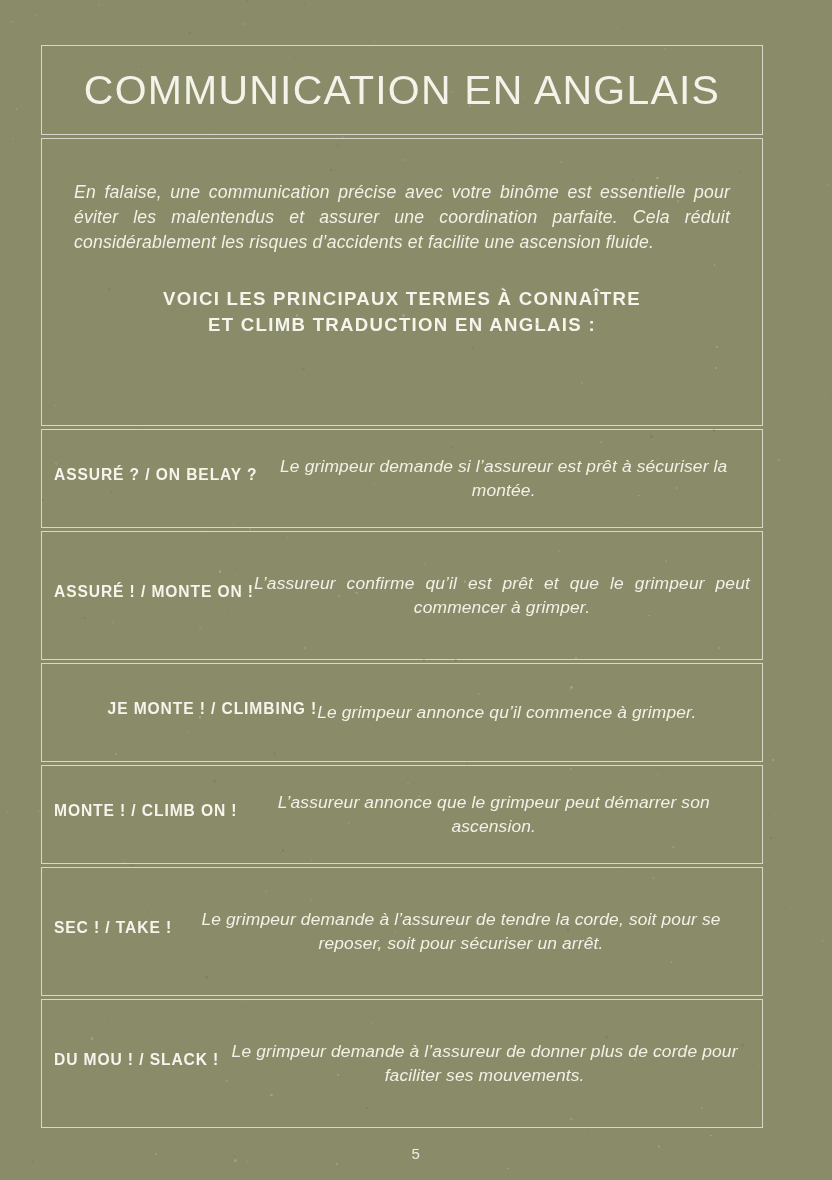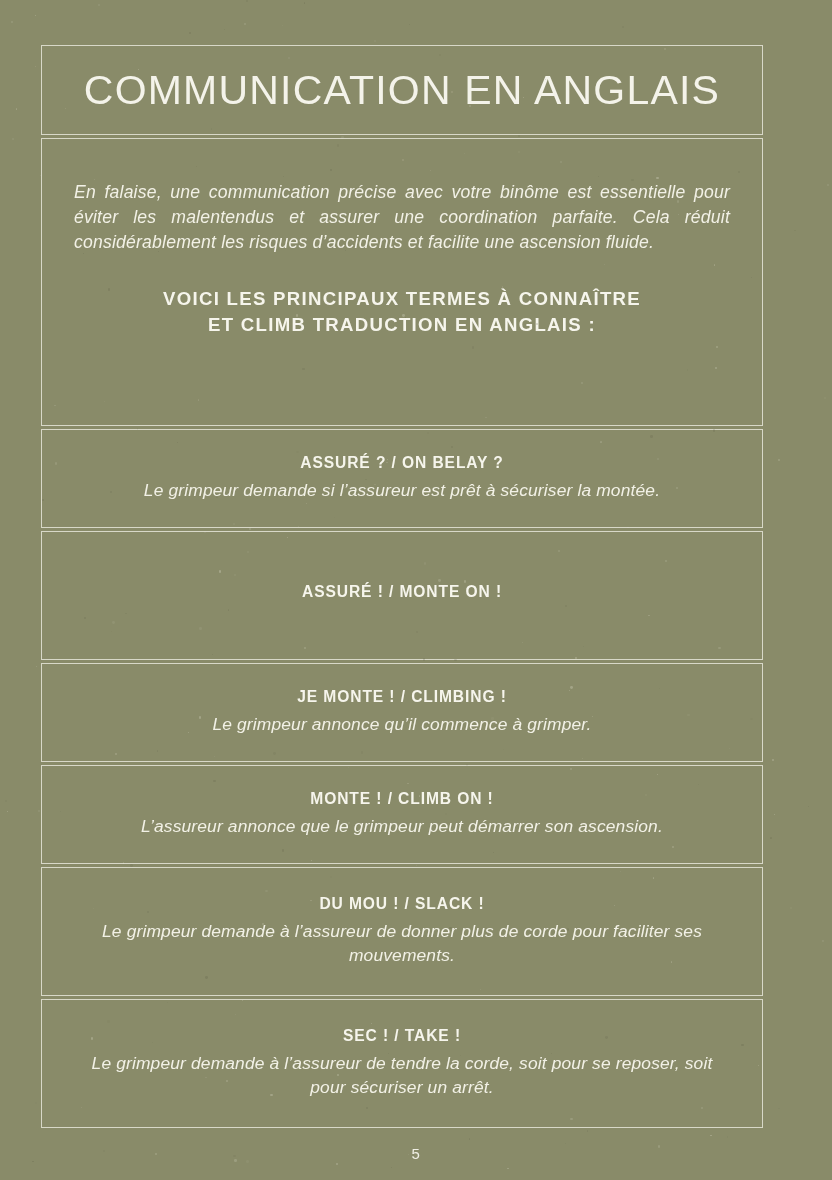--- a/index.html
+++ b/index.html
@@ -89,21 +89,21 @@
     line-height: 1.38;
     white-space: nowrap;
   }
 
   
   .term-box {
     margin-top: 3px;
     box-sizing: border-box;
     padding: 0 12px;
     display: flex;
-    flex-direction: column;
+    flex-direction: row;
     align-items: center;
     justify-content: center;
   }
   .term-box.h2 { height: 99px; }
   .term-box.h3 { height: 129px; }
 
   .term-title {
     color: #f6f5ec;
     font-weight: bold;
     font-size: 15.6px;
@@ -399,37 +399,38 @@
     </div>
   </div>
 
   <div class="frame-box term-box h2">
     <div class="term-title">ASSURÉ ? / ON BELAY ?</div>
     <div class="term-desc">Le grimpeur demande si l’assureur est prêt à sécuriser la montée.</div>
   </div>
 
   <div class="frame-box term-box h3">
     <div class="term-title">ASSURÉ ! / MONTE ON !</div>
+    <div class="term-desc justified">L’assureur confirme qu’il est prêt et que le grimpeur peut commencer à grimper.</div>
   </div>
 
   <div class="frame-box term-box h2">
     <div class="term-title">JE MONTE ! / CLIMBING !</div>
     <div class="term-desc">Le grimpeur annonce qu’il commence à grimper.</div>
   </div>
 
   <div class="frame-box term-box h2">
     <div class="term-title">MONTE ! / CLIMB ON !</div>
     <div class="term-desc">L’assureur annonce que le grimpeur peut démarrer son ascension.</div>
   </div>
 
   <div class="frame-box term-box h3">
+    <div class="term-title">SEC ! / TAKE !</div>
+    <div class="term-desc">Le grimpeur demande à l’assureur de tendre la corde, soit pour se reposer, soit pour sécuriser un arrêt.</div>
+  </div>
+
+  <div class="frame-box term-box h3">
     <div class="term-title">DU MOU ! / SLACK !</div>
     <div class="term-desc">Le grimpeur demande à l’assureur de donner plus de corde pour faciliter ses mouvements.</div>
   </div>
 
-  <div class="frame-box term-box h3">
-    <div class="term-title">SEC ! / TAKE !</div>
-    <div class="term-desc">Le grimpeur demande à l’assureur de tendre la corde, soit pour se reposer, soit pour sécuriser un arrêt.</div>
-  </div>
-
 </div>
 
 <div id="page-number">5</div>
 
 </body></html>

